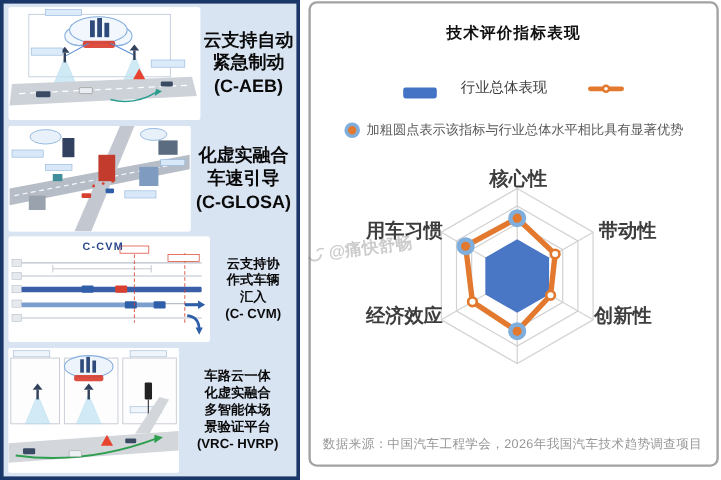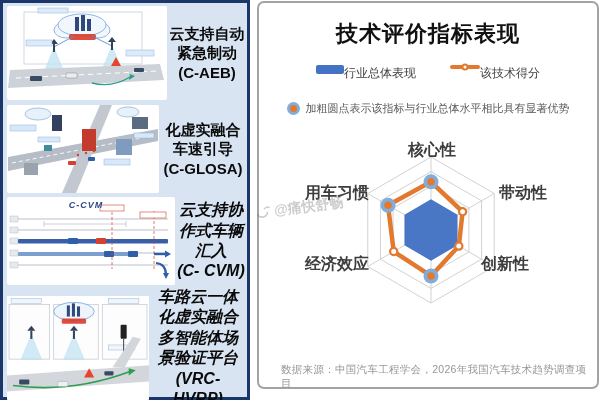--- a/index.html
+++ b/index.html
@@ -12,39 +12,39 @@
     position:absolute;left:0;top:0;width:250px;height:400px;box-sizing:border-box;
     background:#d9e4f3;border:3px solid #1b3668;display:flex;flex-direction:column;
   }
   .row{display:flex;align-items:center;}
   .row .diagram{background:#fff;border-radius:2px;margin:3px 0 3px 4px;position:relative;flex:none;}
   .row .diagram svg{display:block;}
   .row-label{
     flex:1;text-align:center;font-weight:bold;color:#0a0a0a;
     white-space:pre-line;line-height:1.28;padding:0 2px;
   }
-  .fs15{font-size:15px;} .fs16{font-size:16px;font-style:italic;}
+  .fs15{font-size:15px;} .fs16{font-size:11px;}
   .cvm-title{
     position:absolute;top:3px;left:0;right:10px;text-align:center;
-    font-size:9px;font-weight:bold;color:#2c4a8c;letter-spacing:1px;font-style:italic;
+    font-size:9px;font-weight:bold;color:#2c4a8c;letter-spacing:1px;
   }
   
   #right-panel{
     position:absolute;left:257px;top:1px;width:342px;height:388px;box-sizing:border-box;
     background:#fff;border:2px solid #a3a3a3;border-radius:7px;
   }
   #chart-title{
     position:absolute;top:16px;left:0;right:0;text-align:center;
-    font-size:22px;font-weight:bold;color:#111;letter-spacing:1px;
+    font-size:13px;font-weight:bold;color:#111;letter-spacing:1px;
   }
   #legend-row{
     position:absolute;top:62px;left:0;right:0;display:flex;justify-content:center;
     gap:34px;align-items:center;
   }
-  .legend-item{display:flex;align-items:flex-start;gap:0;font-size:12px;color:#404040;}
+  .legend-item{display:flex;align-items:flex-end;gap:20px;font-size:12px;color:#404040;}
   .swatch-bar{width:28px;height:9px;border-radius:2px;background:#4472C4;}
   .swatch-line{position:relative;width:30px;height:4px;background:#E2792F;border-radius:2px;}
   .swatch-line .knot{
     position:absolute;left:50%;top:50%;width:7px;height:7px;border-radius:50%;
     transform:translate(-50%,-50%);background:#fff;border:2px solid #E2792F;box-sizing:border-box;
   }
   #note-row{
     position:absolute;top:98px;left:0;right:0;display:flex;justify-content:center;
     align-items:center;gap:6px;font-size:11px;color:#595959;
   }
@@ -55,21 +55,21 @@
   #radar-svg{position:absolute;left:0;top:0;width:342px;height:388px;}
   .axis-label{
     position:absolute;font-size:16px;font-weight:bold;color:#3d3d3d;white-space:nowrap;
   }
   #watermark{
     position:absolute;left:-4px;top:196px;display:flex;align-items:center;gap:3px;
     color:rgba(120,120,120,0.38);font-size:14px;font-weight:bold;
     transform:rotate(-7deg);pointer-events:none;
   }
   #source-note{
-    position:absolute;left:22px;top:360px;font-size:10.5px;color:#979797;letter-spacing:0.3px;
+    position:absolute;left:10px;top:360px;font-size:10.5px;color:#979797;letter-spacing:0.3px;
   }
 </style>
 </head>
 <body>
 
 <div id="stage">
 
   <div id="left-panel">
 
     <div class="row" style="height:100px;">
@@ -254,21 +254,20 @@
 
     <div id="legend-row">
       <div class="legend-item">
         <span class="swatch-bar"></span>
         <span>行业总体表现</span>
       </div>
       <div class="legend-item">
         <span class="swatch-line">
             <span class="knot"></span>
           </span>
-        <span>该技术得分</span>
       </div>
     </div>
 
     <div id="note-row">
       <span class="bold-dot"></span>
       <span>加粗圆点表示该指标与行业总体水平相比具有显著优势</span>
     </div>
 
     <svg id="radar-svg" viewBox="0 0 342 388">
         <polygon points="172,212.4 184.6439708952528,219.7 184.6439708952528,234.3 172,241.6 159.3560291047472,234.3 159.3560291047472,219.70000000000002" fill="none" stroke="#d2d2d2" stroke-width="1"></polygon>
@@ -290,21 +289,21 @@
         <circle cx="199.81673596955616" cy="243.06" r="3.6" fill="#fff" stroke="#E2792F" stroke-width="2.2"></circle>
         <circle cx="172" cy="272.99" r="7.5" fill="#7FAEDC"></circle>
         <circle cx="172" cy="272.99" r="3.8" fill="#E2792F"></circle>
         <circle cx="134.70028585900423" cy="248.53500000000003" r="3.6" fill="#fff" stroke="#E2792F" stroke-width="2.2"></circle>
         <circle cx="129.01049895614045" cy="202.18000000000004" r="7.5" fill="#7FAEDC"></circle>
         <circle cx="129.01049895614045" cy="202.18000000000004" r="3.8" fill="#E2792F"></circle>
       </svg>
 
     <div class="axis-label" style="left:173px;top:147px;transform:translate(-50%,-50%);">核心性</div>
     <div class="axis-label" style="left:240px;top:190px;transform:translateY(-50%);">带动性</div>
-    <div class="axis-label" style="left:222px;top:261px;transform:translateY(-50%);">创新性</div>
+    <div class="axis-label" style="left:236px;top:261px;transform:translateY(-50%);">创新性</div>
     <div class="axis-label" style="left:110px;top:261px;transform:translate(-100%,-50%);">经济效应</div>
     <div class="axis-label" style="left:110px;top:190px;transform:translate(-100%,-50%);">用车习惯</div>
 
     <div id="watermark">
       <svg width="16" height="14" viewBox="0 0 16 14">
         <path d="M2,8 a5,4 0 1 0 10,-1" fill="none" stroke="rgba(120,120,120,0.38)" stroke-width="1.6"></path>
         <path d="M9,4 Q12,1 15,3" fill="none" stroke="rgba(120,120,120,0.38)" stroke-width="1.4"></path>
       </svg>
       <span>@痛快舒畅</span>
     </div>

